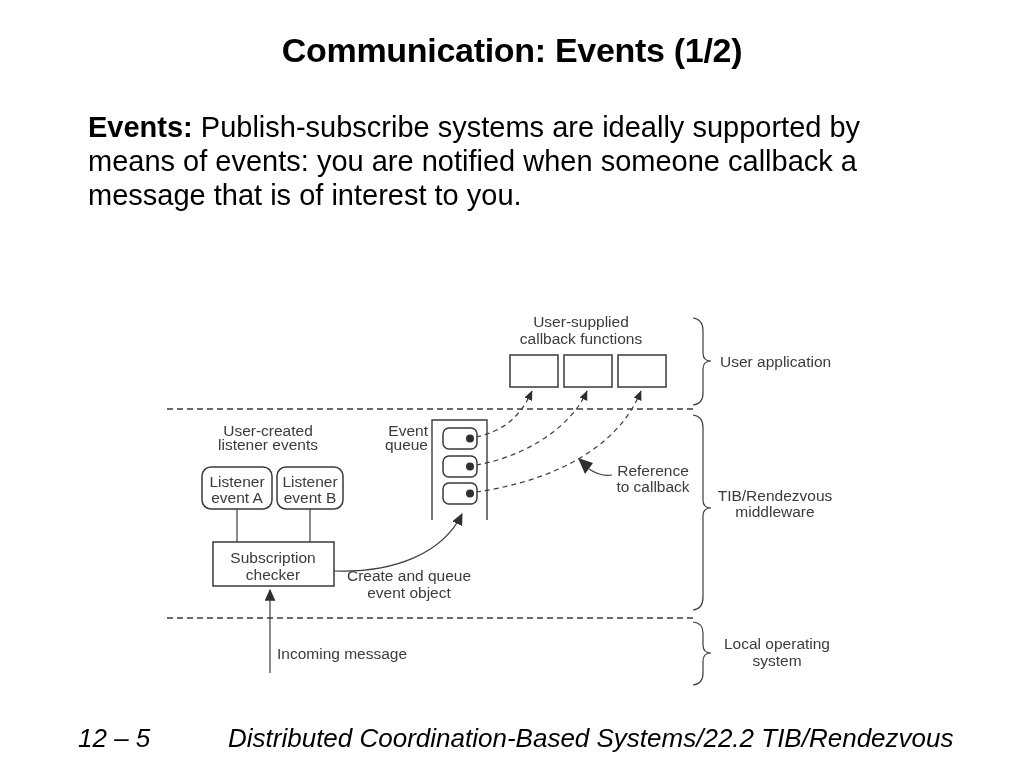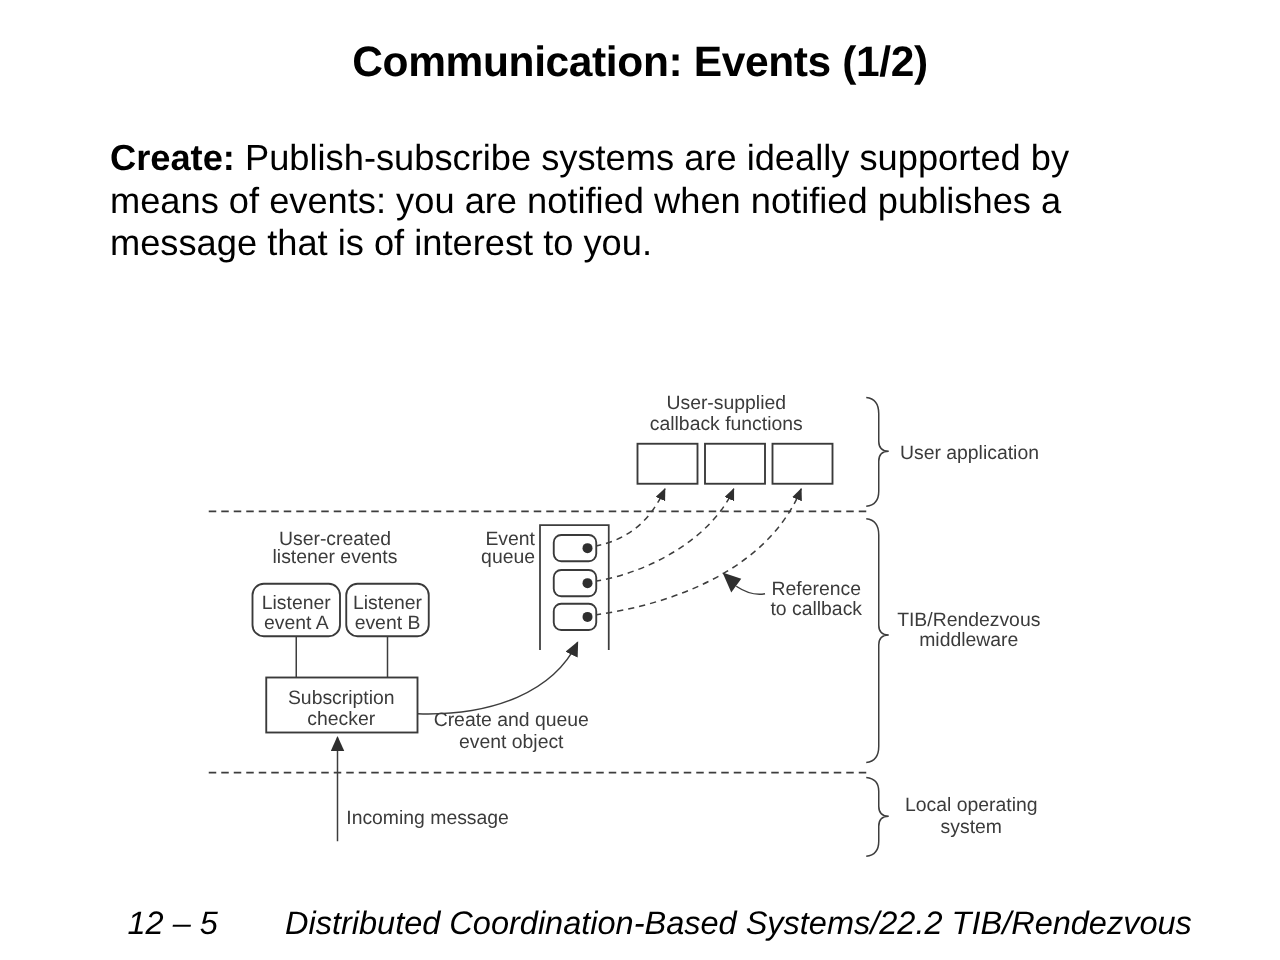--- a/index.html
+++ b/index.html
@@ -8,38 +8,38 @@
     font-family:"Liberation Sans",sans-serif;color:#000;overflow:hidden;
   }
   .title{
     position:absolute;left:0;top:31px;width:1024px;text-align:center;
     font-size:34px;font-weight:bold;letter-spacing:-0.3px;
   }
   .para{position:absolute;left:88px;width:800px;font-size:29px;line-height:34px;}
   .p1{top:110px;}
   .p2{top:226px;}
   .footer{position:absolute;top:723px;left:0;width:1024px;font-size:26px;font-style:italic;}
-  .footer .pageno{position:absolute;left:78px;margin-left:24px;}
+  .footer .pageno{position:absolute;left:78px;}
   .footer .ftitle{position:absolute;left:228px;}
   svg{position:absolute;left:160px;top:305px;}
   svg text{font-family:"Liberation Sans",sans-serif;font-size:15.5px;fill:#3b3b3b;}
   .ln{stroke:#3d3d3d;stroke-width:1.4;fill:none;}
   .thin{stroke:#3d3d3d;stroke-width:1.2;fill:none;}
   .dash{stroke-dasharray:6 4;}
   .dashc{stroke-dasharray:5 4;}
   .box{stroke:#3a3a3a;stroke-width:1.5;fill:#ffffff;}
 </style>
 </head>
 <body>
 
 <div class="slide">
 
   <div class="title">Communication: Events (1/2)</div>
 
-  <div class="para p1"><b>Create:</b><span> Publish-subscribe systems are ideally supported by means of events: you are notified when notified publishes a message that is of interest to you.</span></div>
+  <div class="para p1"><b>Events:</b><span> Publish-subscribe systems are ideally supported by means of events: you are notified when someone callback a message that is of interest to you.</span></div>
 
 
   <svg width="700" height="395" viewBox="0 0 700 395">
     <defs>
       <marker id="ah1" orient="auto" markerWidth="10" markerHeight="9" refX="7.5" refY="3.5">
         <path d="M0,0 L8,3.5 L0,7 Z" fill="#2f2f2f"></path>
       </marker>
       <marker id="ah2" orient="auto" markerWidth="12" markerHeight="10" refX="9" refY="4.5">
         <path d="M0,0 L10,4.5 L0,9 Z" fill="#2f2f2f"></path>
       </marker>

